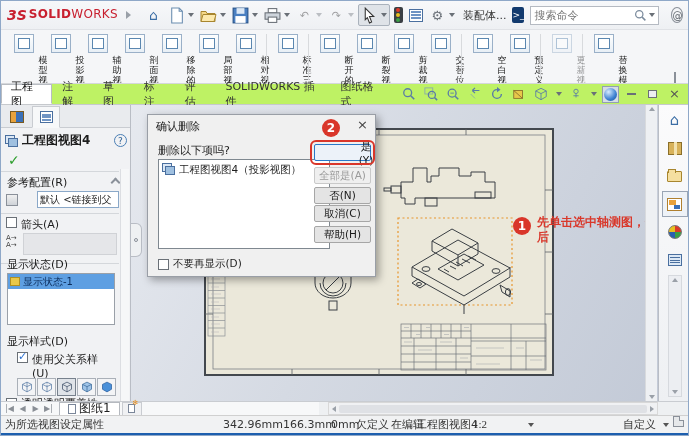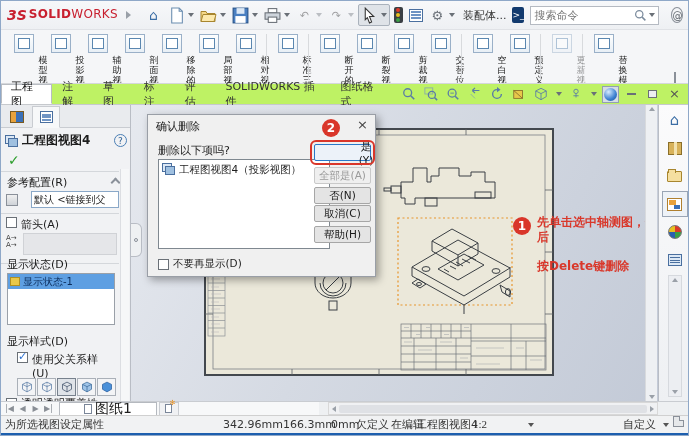--- a/index.html
+++ b/index.html
@@ -75,21 +75,21 @@
   .phdr { position:absolute; left:4px; top:27px; display:flex; align-items:center; gap:4px; width:122px;}
   .viewdoc-ic { width:13px;height:12px;position:relative;flex:none;}
   .viewdoc-ic::before{content:"";position:absolute;left:0;top:0;width:8px;height:7px;border:1px solid #4a6f9f;background:#dce8f5;}
   .viewdoc-ic::after{content:"";position:absolute;right:0;bottom:0;width:8px;height:7px;border:1px solid #4a6f9f;background:#9fc0e0;}
   .ptitle { font-weight:bold; font-size:12px; white-space:nowrap; }
   .helpc { margin-left:auto; width:13px;height:13px;border:1px solid #4a7fb5;border-radius:50%;color:#2a5f95;font-size:9px;display:flex;align-items:center;justify-content:center;flex:none;}
   .okcheck { position:absolute; left:7px; top:47px; color:#2d9e2d; font-weight:bold; font-size:14px;}
   .pdiv { position:absolute; left:0; width:118px; height:1px; background:#d4d7db; }
   .psec { position:absolute; left:6px; font-size:11px; color:#1a1a1a; white-space:nowrap;}
   .psec .chev-up, .psec .chev-dn { position:absolute; right:-106px; top:3px; transform-origin:center; }
-  .cfgrow { position:absolute; left:5px; top:86px; display:flex; align-items:center; gap:13px; width:113px;}
+  .cfgrow { position:absolute; left:5px; top:86px; display:flex; align-items:center; gap:19px; width:113px;}
   .cfg-ic { width:12px;height:12px;border:1px solid #8a9099;background:linear-gradient(#f0f0f0,#cfd3d8);flex:none;}
   .pselect { flex:1; height:17px; background:#fff; border:1px solid #8aa8c8; font-size:10px; line-height:15px; padding:0 2px; overflow:hidden; white-space:nowrap; color:#222;}
   .pcheckrow { position:absolute; display:flex; align-items:flex-start; gap:4px; font-size:11px;}
   .cb { width:11px;height:11px;border:1px solid #6a7077;background:#fff;flex:none;position:relative;}
   .cb.checked::after { content:"✓"; position:absolute; left:0px; top:-3px; color:#2a6fd0; font-size:11px; font-weight:bold;}
   .aarrow { font-size:7px; line-height:7px; color:#444; width:16px; flex:none;}
   .graybox { position:absolute; left:22px; top:128px; width:94px; height:22px; background:#e5e6e9; border:1px solid #d0d2d6;}
   .plist { position:absolute; left:6px; top:168px; width:108px; height:52px; background:#fff; border:1px solid #9aa0a8;}
   .plist-item { display:flex; align-items:center; gap:3px; height:15px; background:#5e9fe2; color:#0b2d5c; font-size:10px; padding:0 2px;}
   .ds-ic { width:10px;height:9px;background:#e8c84a;border:1px solid #b09020;flex:none;}
@@ -153,21 +153,21 @@
   .tp-ball { width:14px;height:14px;border-radius:50%;background:conic-gradient(#d93a2a 0 25%, #3aa045 25% 50%, #2a5fb0 50% 75%, #e8c021 75% 100%); border:1px solid #777;}
   .tp-props { width:14px;height:12px;border:1px solid #4a6f9f;background:#dce8f5;display:flex;flex-direction:column;justify-content:space-evenly;padding:1px;}
   .tp-props i { height:1px; background:#4a6f9f;}
   .tpscroll { position:absolute; left:9px; top:170px; bottom:4px; width:14px; background:#eceef2; border:1px solid #d6d9de;
     display:flex; flex-direction:column; justify-content:space-between; align-items:center; padding:2px 0;}
 
   
   .bottombar { position:absolute; left:0; top:400px; width:689px; height:14px; background:#eef0f2; border-top:1px solid #c9ccd1; display:flex;}
   .sheetnav { width:318px; background:#f7f8f9; display:flex; align-items:center; padding-left:2px;}
   .navbtn { width:13px; height:12px; display:flex; align-items:center; justify-content:center; color:#8a8f96; font-size:8px;}
-  .sheettab { display:flex; align-items:center; gap:3px; height:14px; padding:0 24px; background:#fff; border:1px solid #b5b9bf; font-size:14px; margin-left:4px;}
+  .sheettab { display:flex; align-items:center; gap:3px; height:14px; padding:0 8px; background:#fff; border:1px solid #b5b9bf; font-size:12px; margin-left:4px;}
   .mini-sheet { width:8px;height:10px;background:#fff;border:1px solid #7a8699;}
   .addtab { width:20px; height:14px; display:flex; align-items:center; justify-content:center; background:#f0f1f3; border:1px solid #c9ccd1; margin-left:2px;}
   .addtab i { width:7px;height:9px;background:#fff;border:1px solid #7a8699;position:relative;}
   .addtab i::after { content:"✻"; position:absolute; right:-4px; top:-6px; color:#e8952c; font-size:7px;}
   .hscroll { margin-left:9px; width:330px; background:#f0f1f3; border:1px solid #d8d8d8; display:flex; align-items:center; justify-content:space-between; padding:0 3px;}
   .scr-l { width:0;height:0;border-top:3px solid transparent;border-bottom:3px solid transparent;border-right:4px solid #9aa0a8;}
   .scr-r { width:0;height:0;border-top:3px solid transparent;border-bottom:3px solid transparent;border-left:4px solid #9aa0a8;}
   .hthumb { flex:1; height:8px; margin:0 3px; background:#dfe1e5; border-radius:2px;}
 
   .statusbar { position:absolute; left:0; top:414px; width:689px; height:18px; background:#f1f2f3; border-top:1px solid #d0d0d0; font-size:11px; color:#333;}
@@ -558,21 +558,20 @@
       <path d="M207 196 v14 M217 196 v14 M227 196 v14 M237 196 v14 M247 196 v14 M257 196 v14 M267 196 v46"></path>
       <path d="M210 210 v32 M232 210 v32 M252 210 v32"></path>
       <path d="M267 213 h75 M267 228 h75 M307 196 v46 M322 213 v29"></path>
       <path d="M200 199.5h5 M212 206.5h4 M222 199.5h4 M240 206.5h5 M260 199.5h5 M200 214h8 M214 222h14 M236 214h12 M256 230h8 M272 220h28 M272 236h24 M312 220h8 M326 232h12" stroke="#a8abae" stroke-width="0.6"></path>
     </g>
   </svg>
 
   <div class="annot">
     <span class="abadge">1</span>
     <div class="aline1">先单击选中轴测图，然后</div>
-    <div class="aline2">按Delete键删除</div>
   </div>
 
   <div class="gvscroll">
     <span class="scr-ar scr-up"></span>
     <span class="scr-ar scr-dn"></span>
   </div>
 </div>
 
 <div class="dialog">
   <span class="dtitle">确认删除</span>

